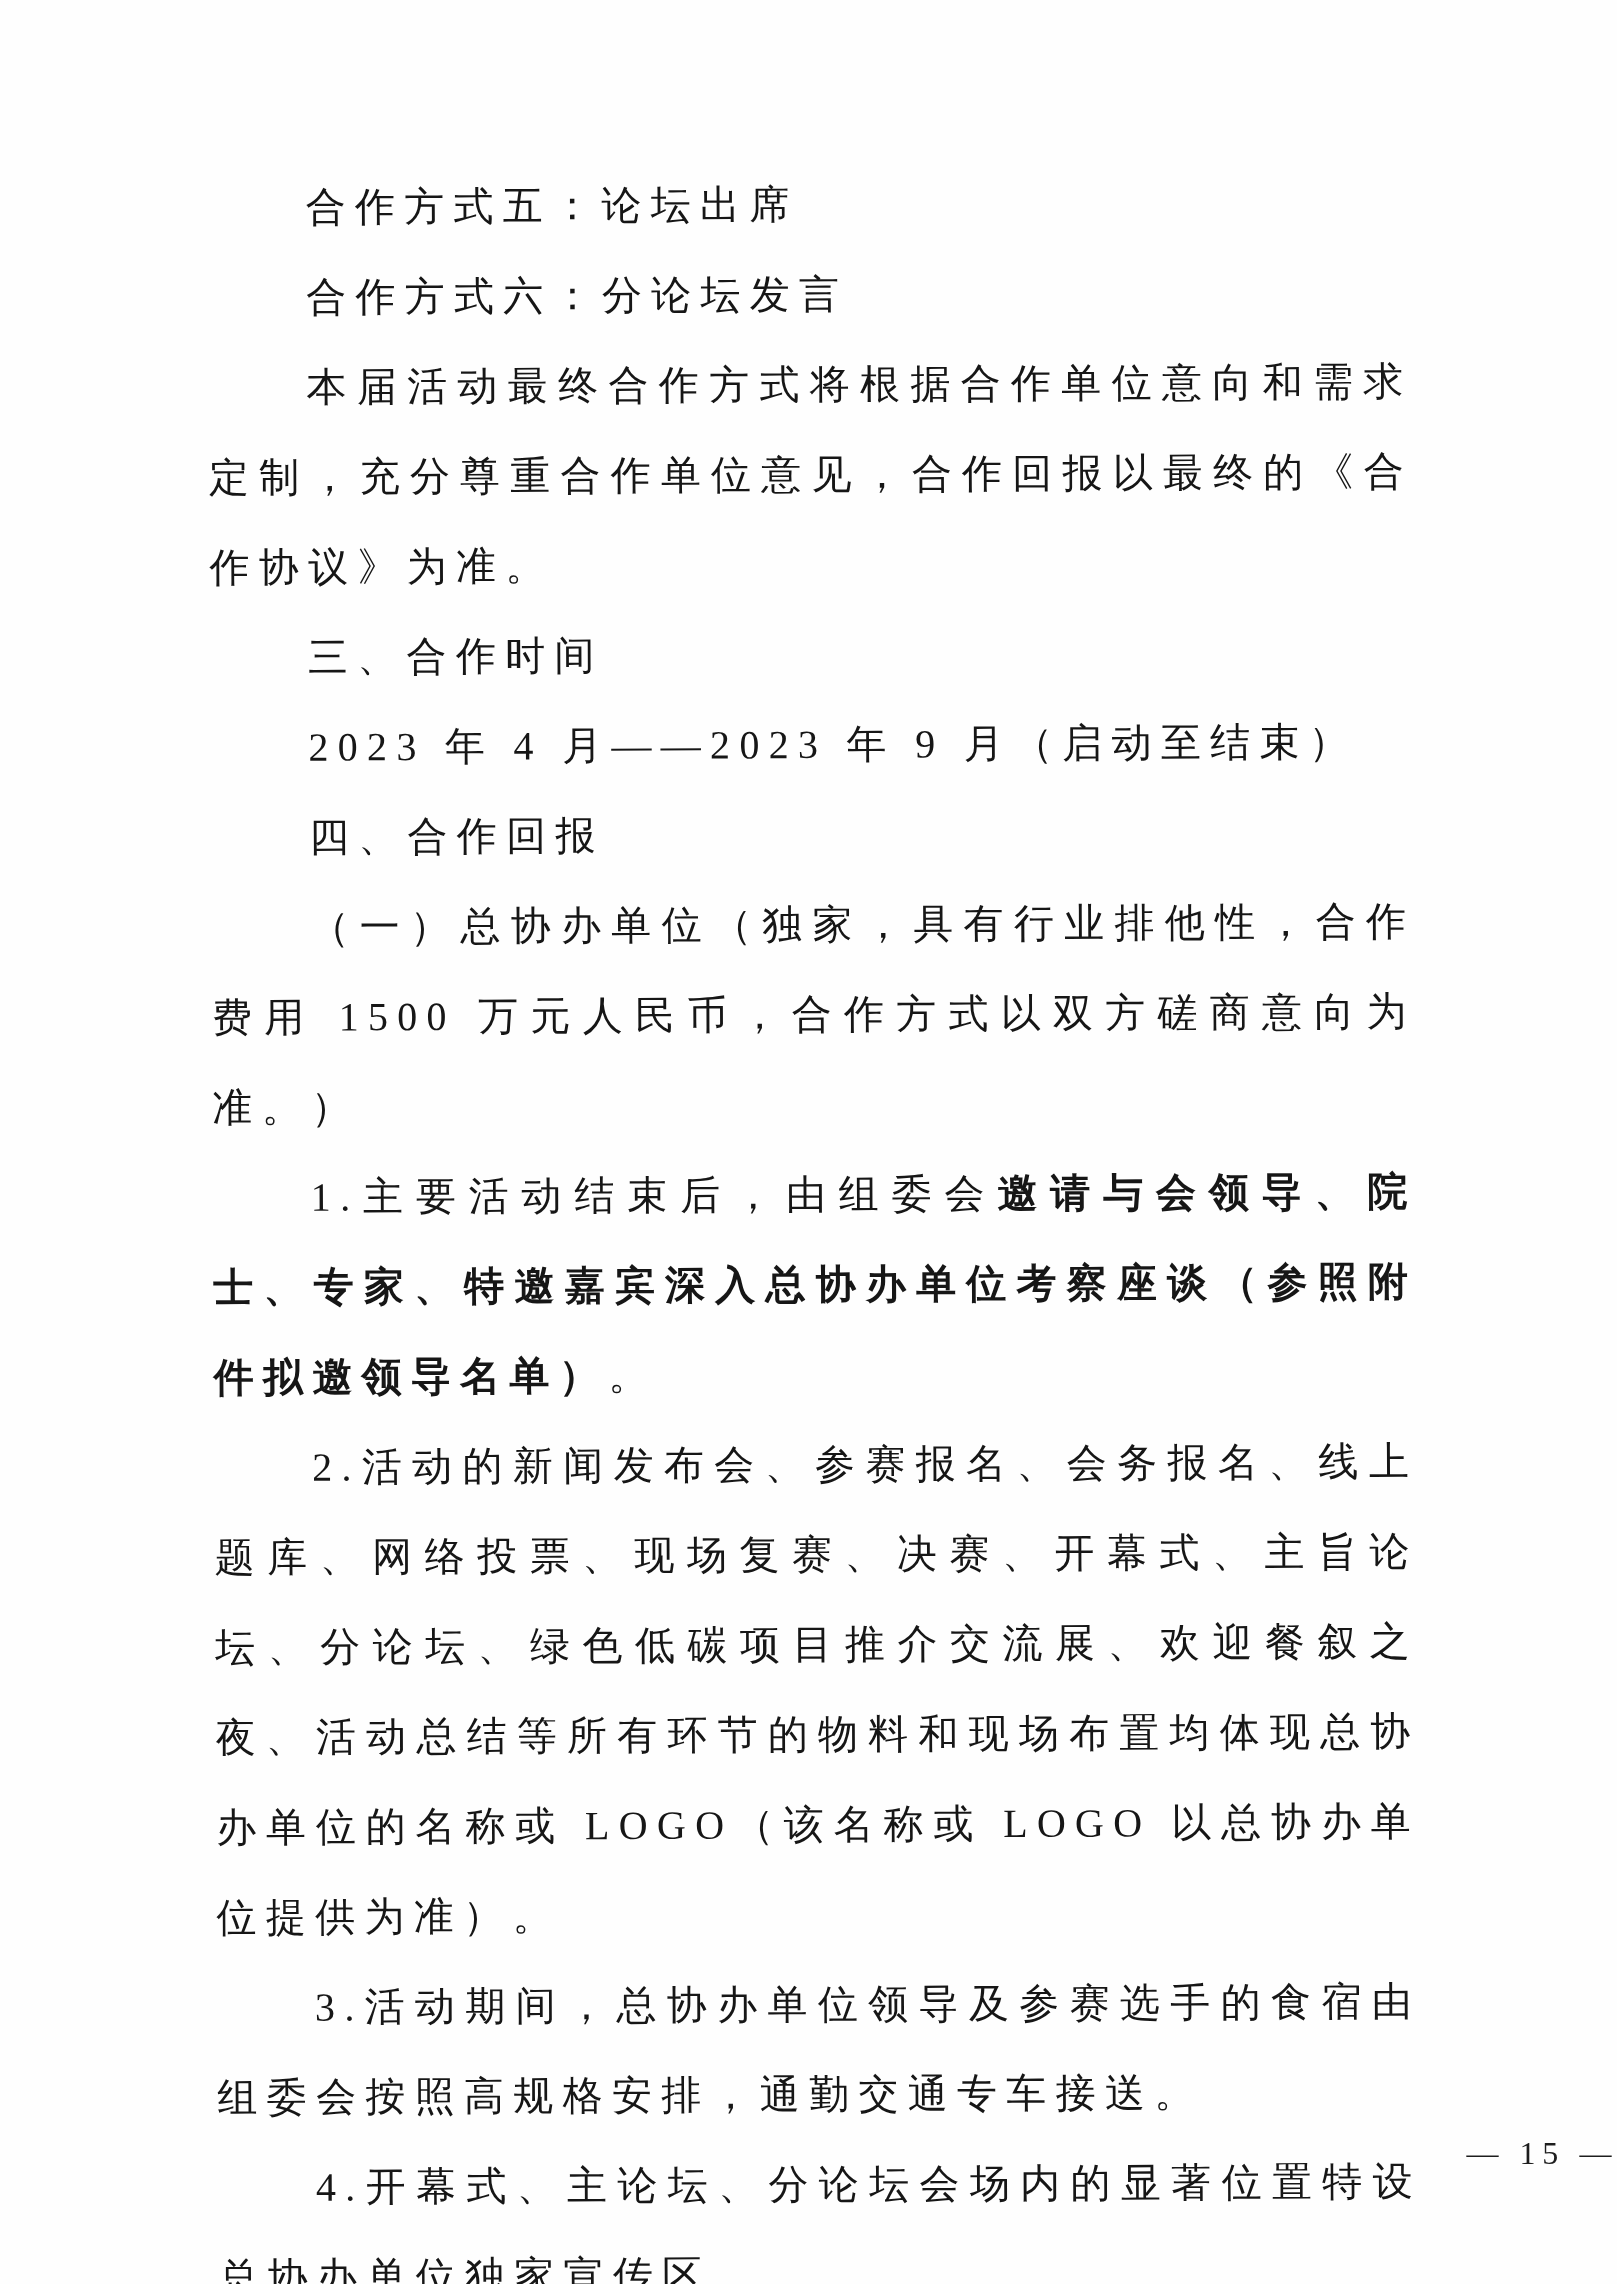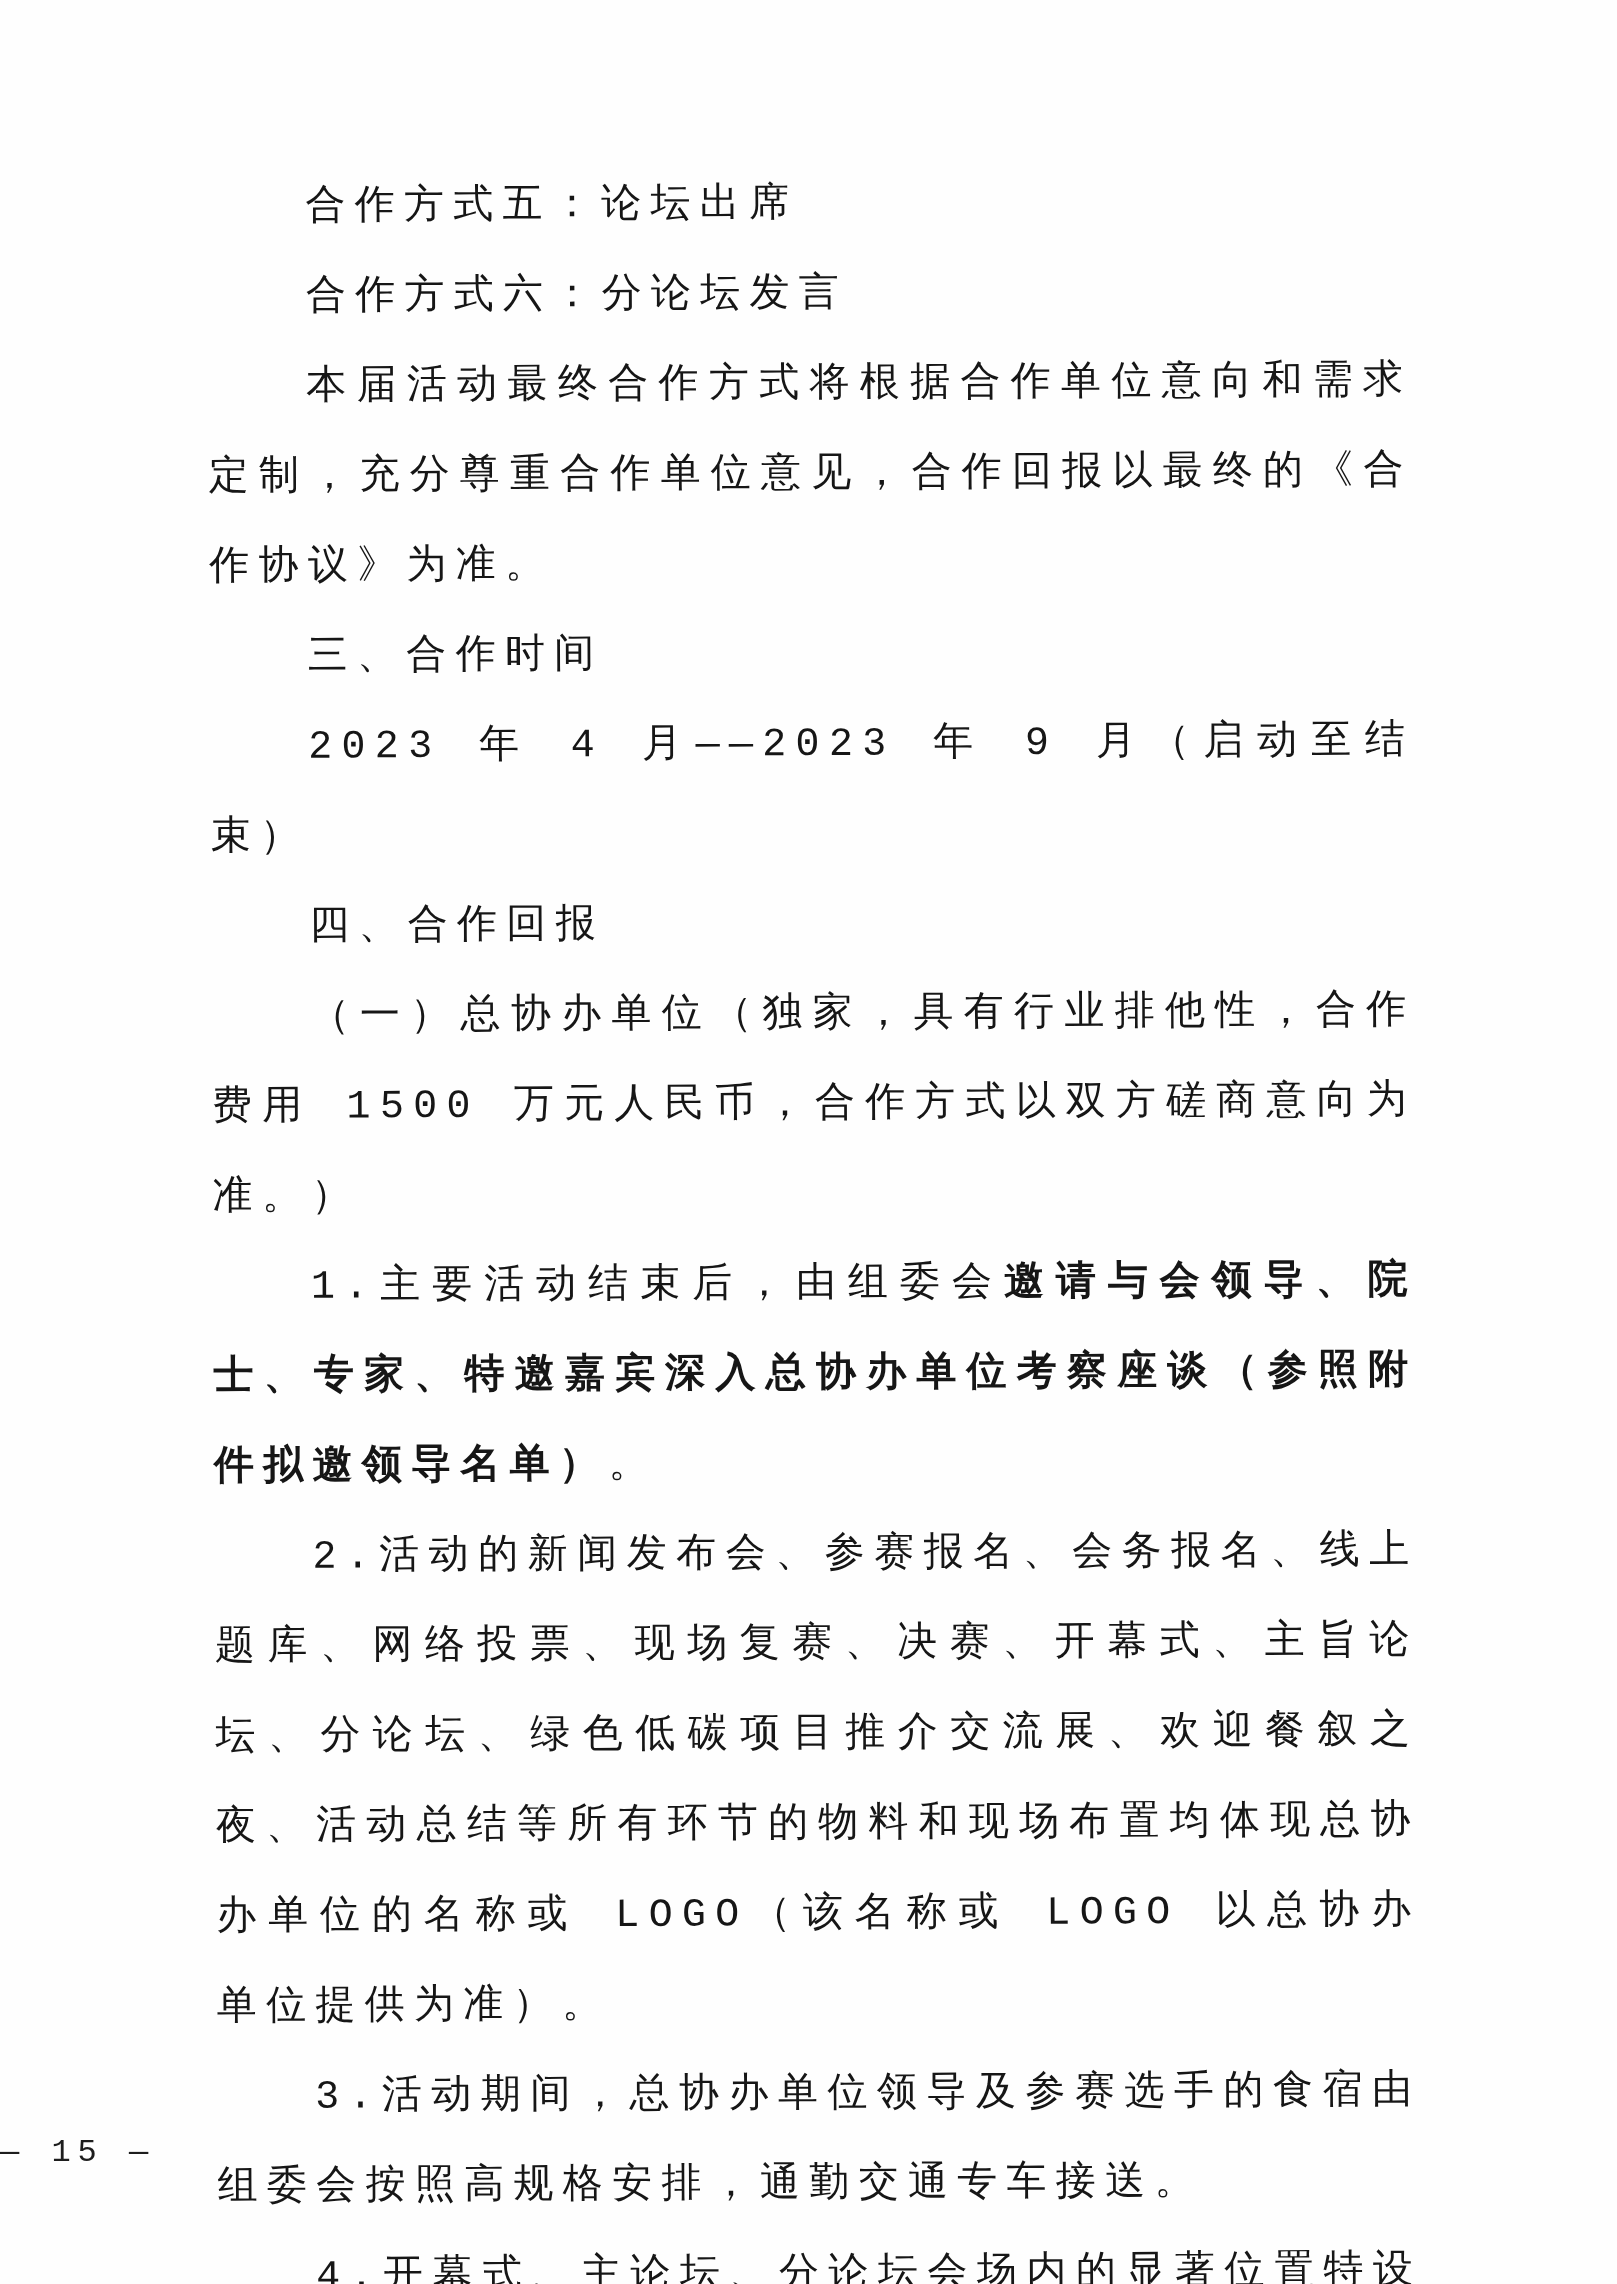--- a/index.html
+++ b/index.html
@@ -6,21 +6,21 @@
     margin: 0;
     padding: 0;
     background: #ffffff;
   }
   .page {
     position: relative;
     width: 1618px;
     height: 2284px;
     background: #fefefe;
     overflow: hidden;
-    font-family: Liberation Mono, monospace;
+    font-family: Liberation Serif, serif;
   }
   .doc-body {
     position: absolute;
     left: 213px;
     top: 160px;
     width: 1204px;
     font-size: 40px;
     line-height: 90px;
     letter-spacing: 9.3px;
     text-align: justify;
@@ -33,21 +33,21 @@
     padding: 0;
     text-indent: 98px;
   }
   .seg { font-weight: normal; }
   .seg.bold { font-weight: bold; }
   .page-footer {
     position: absolute;
     top: 2133px;
     left: 0;
     width: 100%;
-    text-align: left;
+    text-align: right;
     font-size: 32px;
     line-height: 40px;
     letter-spacing: 6.6px;
     color: #1d1d1d;
   }
 </style>
 </head>
 <body>
 
 <div class="page">

